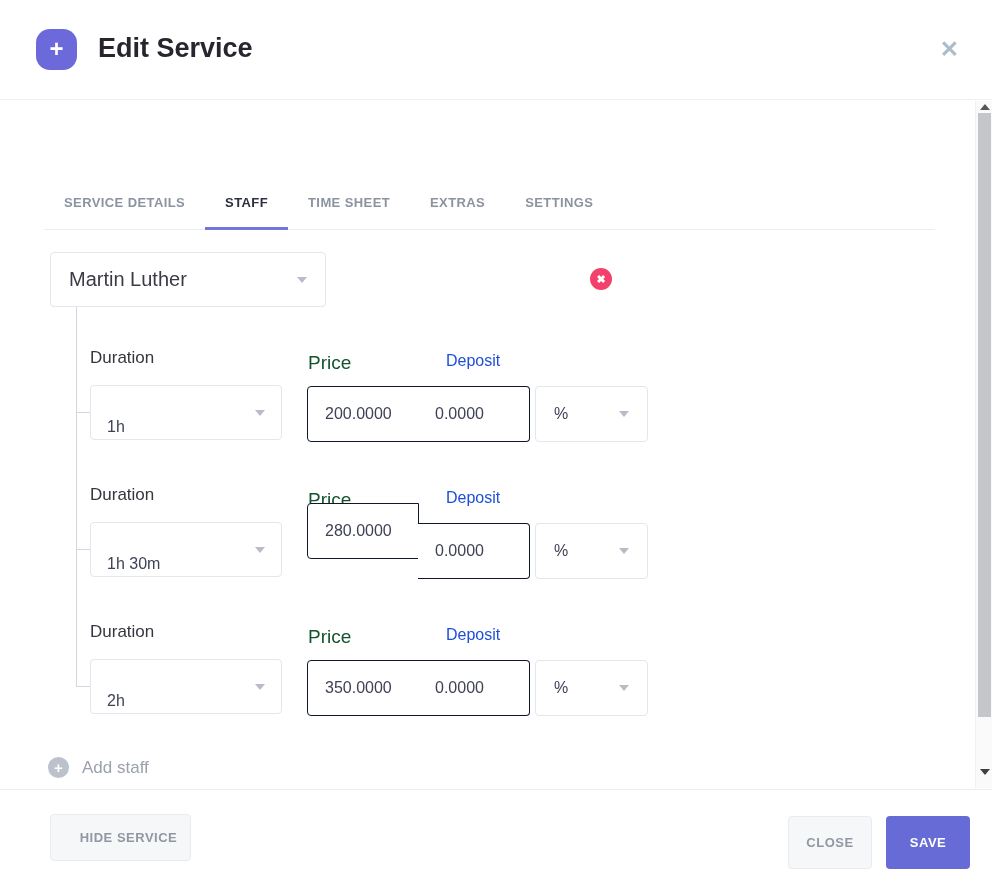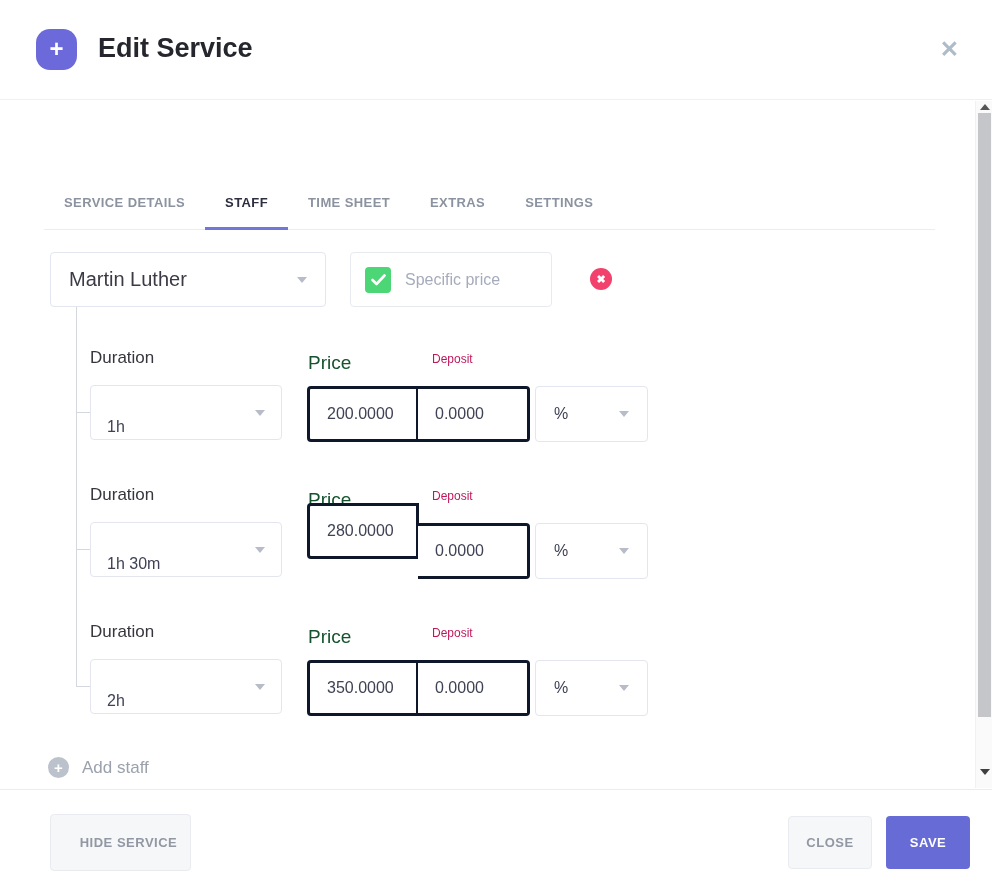--- a/index.html
+++ b/index.html
@@ -42,25 +42,25 @@
                 background:#f1416c; color:#fff; display:flex; align-items:center; justify-content:center;
                 font-size:11px; font-weight:700; cursor:pointer; }
 
   
   .v-line { position:absolute; left:76px; top:206px; width:1px; height:380px; background:#d4d7dd; }
   .h-stub { position:absolute; left:76px; width:15px; height:1px; background:#d4d7dd; }
 
   
   .dur-label   { position:absolute; left:90px;  font-size:17px; color:#35363e; }
   .price-label { position:absolute; left:308px; font-size:19px; color:#14532d;text-align:right; }
-  .dep-label   { position:absolute; left:432px; font-size:12px; color:#be185d; }
+  .dep-label   { position:absolute; left:446px; font-size:16px; color:#1d4ed8; }
   .dur-select  { position:absolute; left:90px;  width:192px; height:55px; border:1px solid #e4e6ef; border-radius:4px;
                  background:#fff; display:flex; align-items:center; padding:0 16px; cursor:pointer; }
   .dur-select .sel-text { font-size:16px; color:#3f4254; flex:1;margin-top:28px; }
-  .num-input { position:absolute; width:112px; height:56px; border:3px solid #0f172a; background:#fff;
+  .num-input { position:absolute; width:112px; height:56px; border:1px solid #0f172a; background:#fff;
                font-size:16px; color:#3f4254; padding:0 0 0 17px; font-family:"Liberation Sans",sans-serif; }
   .num-input.price   { left:307px; border-radius:4px 0 0 4px; }
   .num-input.deposit { left:418px; border-left:none; border-radius:0 4px 4px 0; }
   .unit-select { position:absolute; left:535px; width:113px; height:56px; border:1px solid #e4e6ef; border-radius:4px;
                  background:#fff; display:flex; align-items:center; padding:0 18px; cursor:pointer; }
   .unit-select .sel-text { font-size:16px; color:#3f4254; flex:1; }
 
   
   .add-staff { position:absolute; left:48px; top:656px; display:flex; align-items:center; gap:13px; cursor:pointer; }
   .add-staff-icon { width:21px; height:21px; border-radius:50%; background:#bcc2cc; color:#fff;
@@ -75,21 +75,21 @@
                      border-left:5px solid transparent; border-right:5px solid transparent; }
   .sb-up   { top:3px;    border-bottom:6px solid #565656; }
   .sb-down { top:668px;  border-top:6px solid #3f3f3f; }
 
   
   .footer { position:absolute; left:0; top:789px; width:992px; height:99px; background:#fff;
             border-top:1px solid #ebebf2; }
   .btn { display:flex; align-items:center; justify-content:center; font-size:13px; font-weight:700;
          letter-spacing:.5px; border-radius:4px; cursor:pointer; font-family:"Liberation Sans",sans-serif; }
   .btn.ghost { background:#f6f7f9; border:1px solid #e9ebf1; color:#9298a3; }
-  .btn-hide  { position:absolute; left:50px; top:24px; width:141px; height:57px;padding-left:16px; }
+  .btn-hide  { position:absolute; left:50px; top:24px; width:141px; height:47px;padding-left:16px; }
   .btn-close { position:absolute; left:788px; top:26px; width:84px; height:53px; }
   .btn-save  { position:absolute; left:886px; top:26px; width:84px; height:53px;
                background:#666bd6; color:#fff; border:none; }
 </style>
 </head>
 <body>
 
 <div class="modal">
 
   <div class="header">
@@ -108,28 +108,20 @@
       <div class="tab">TIME SHEET</div>
       <div class="tab">EXTRAS</div>
       <div class="tab">SETTINGS</div>
     </div>
 
     <div class="staff-select">
       <span class="sel-text">Martin Luther</span>
       <span class="chev"></span>
     </div>
 
-    <div class="specific-box">
-      <span class="checkbox">
-        <svg width="15" height="12" viewBox="0 0 15 12">
-          <polyline points="1.5,6 5.5,10 13.5,1.5" fill="none" stroke="#fff" stroke-width="2.6" stroke-linecap="round" stroke-linejoin="round"></polyline>
-        </svg>
-      </span>
-      <span class="specific-label">Specific price</span>
-    </div>
 
     <div class="delete-btn">✖</div>
 
     <div class="v-line"></div>
     <div class="h-stub" style="top:311px;"></div>
     <div class="h-stub" style="top:448px;"></div>
     <div class="h-stub" style="top:585px;"></div>
 
     <div class="dur-label" style="top:247px;">Duration</div>
     <div class="price-label" style="top:251px;">Price</div>

